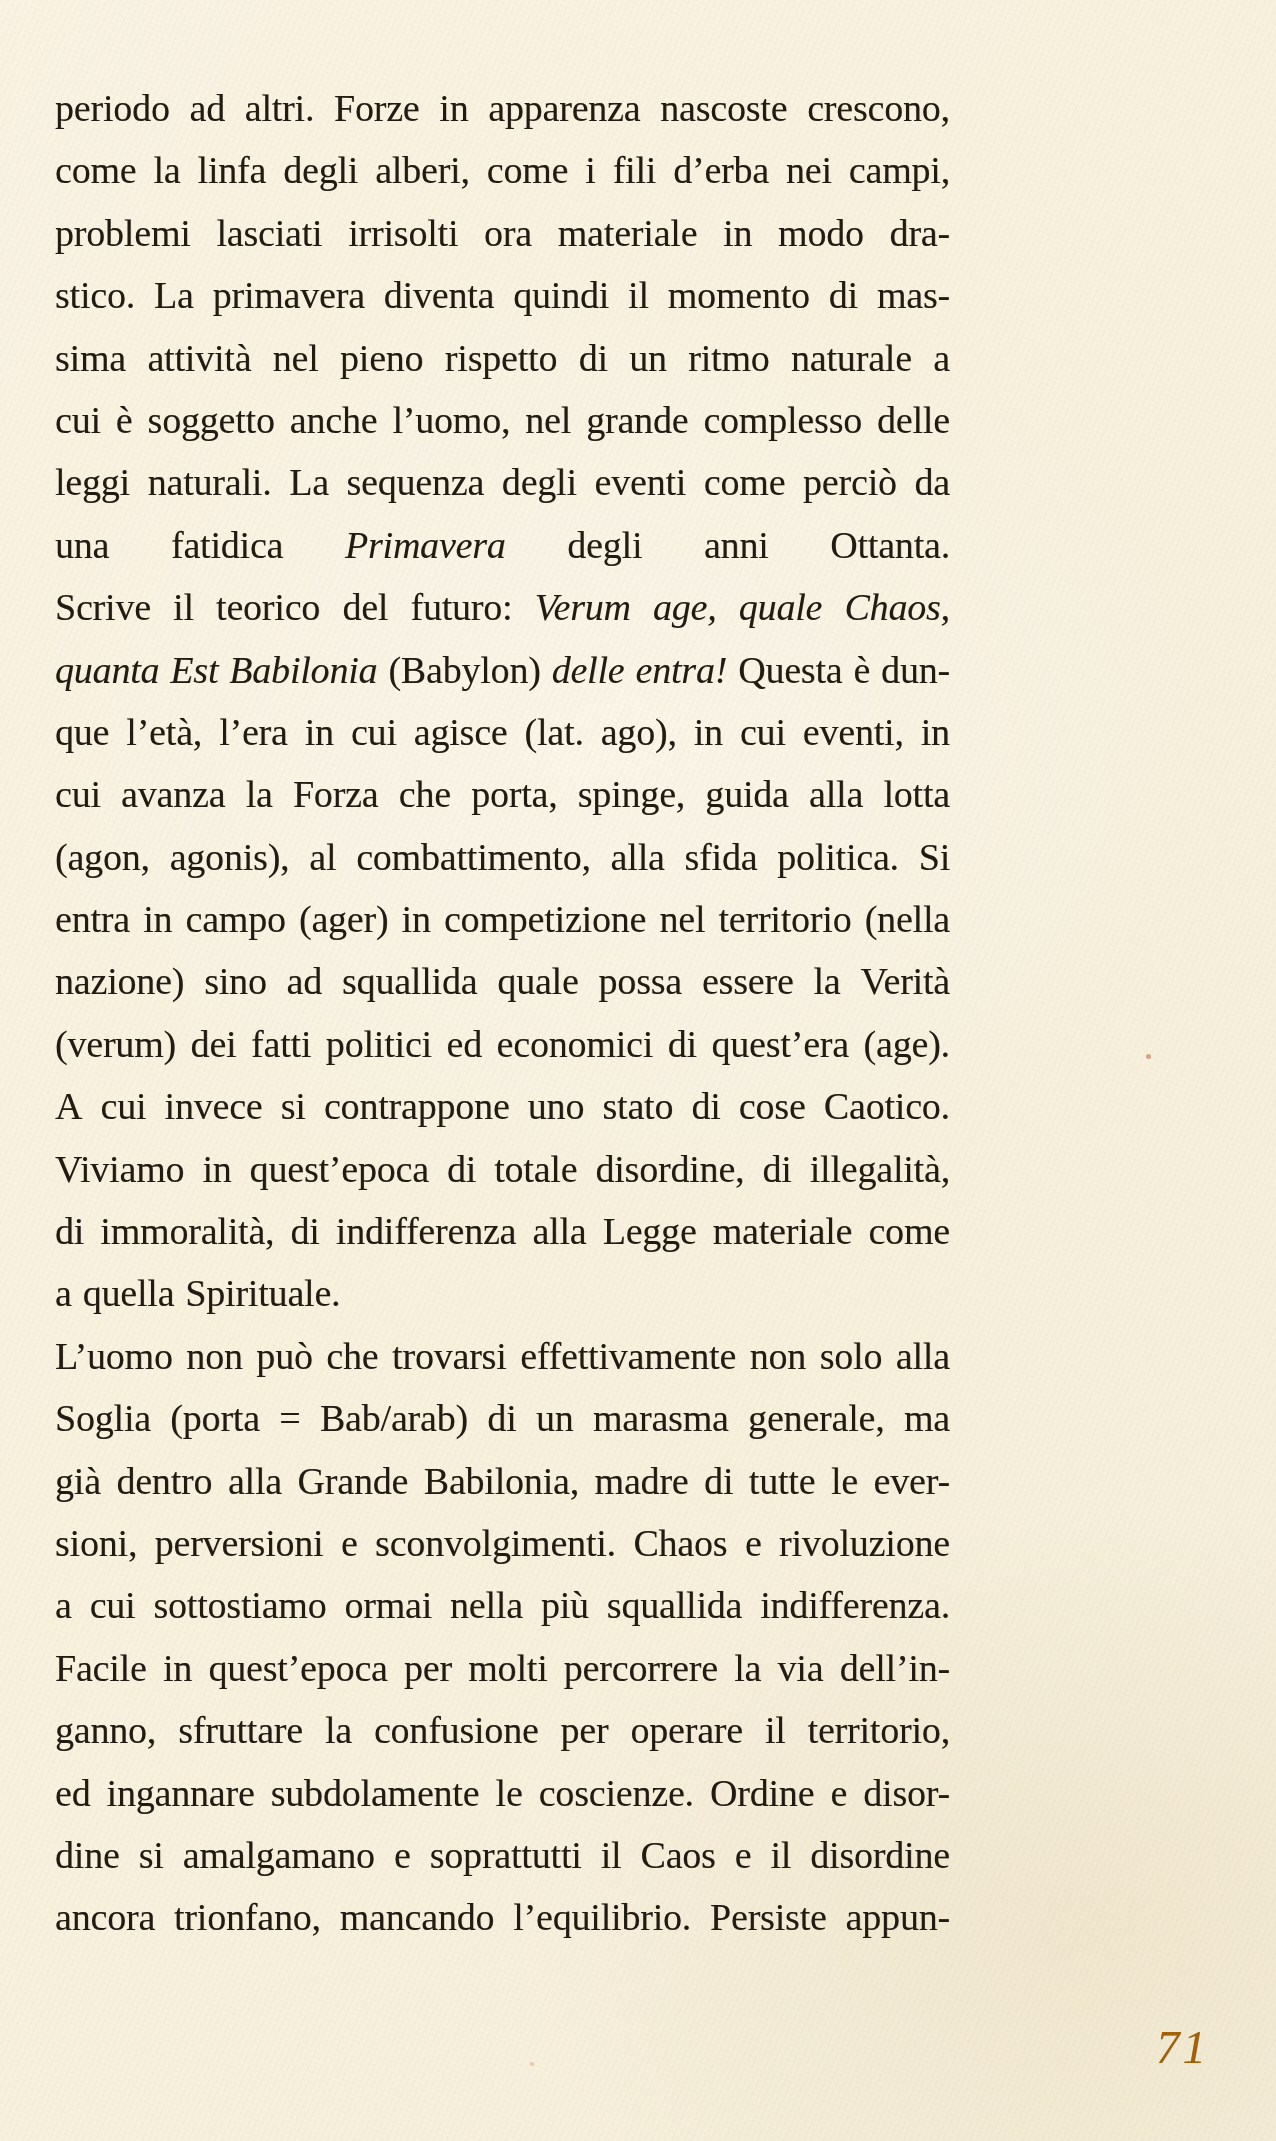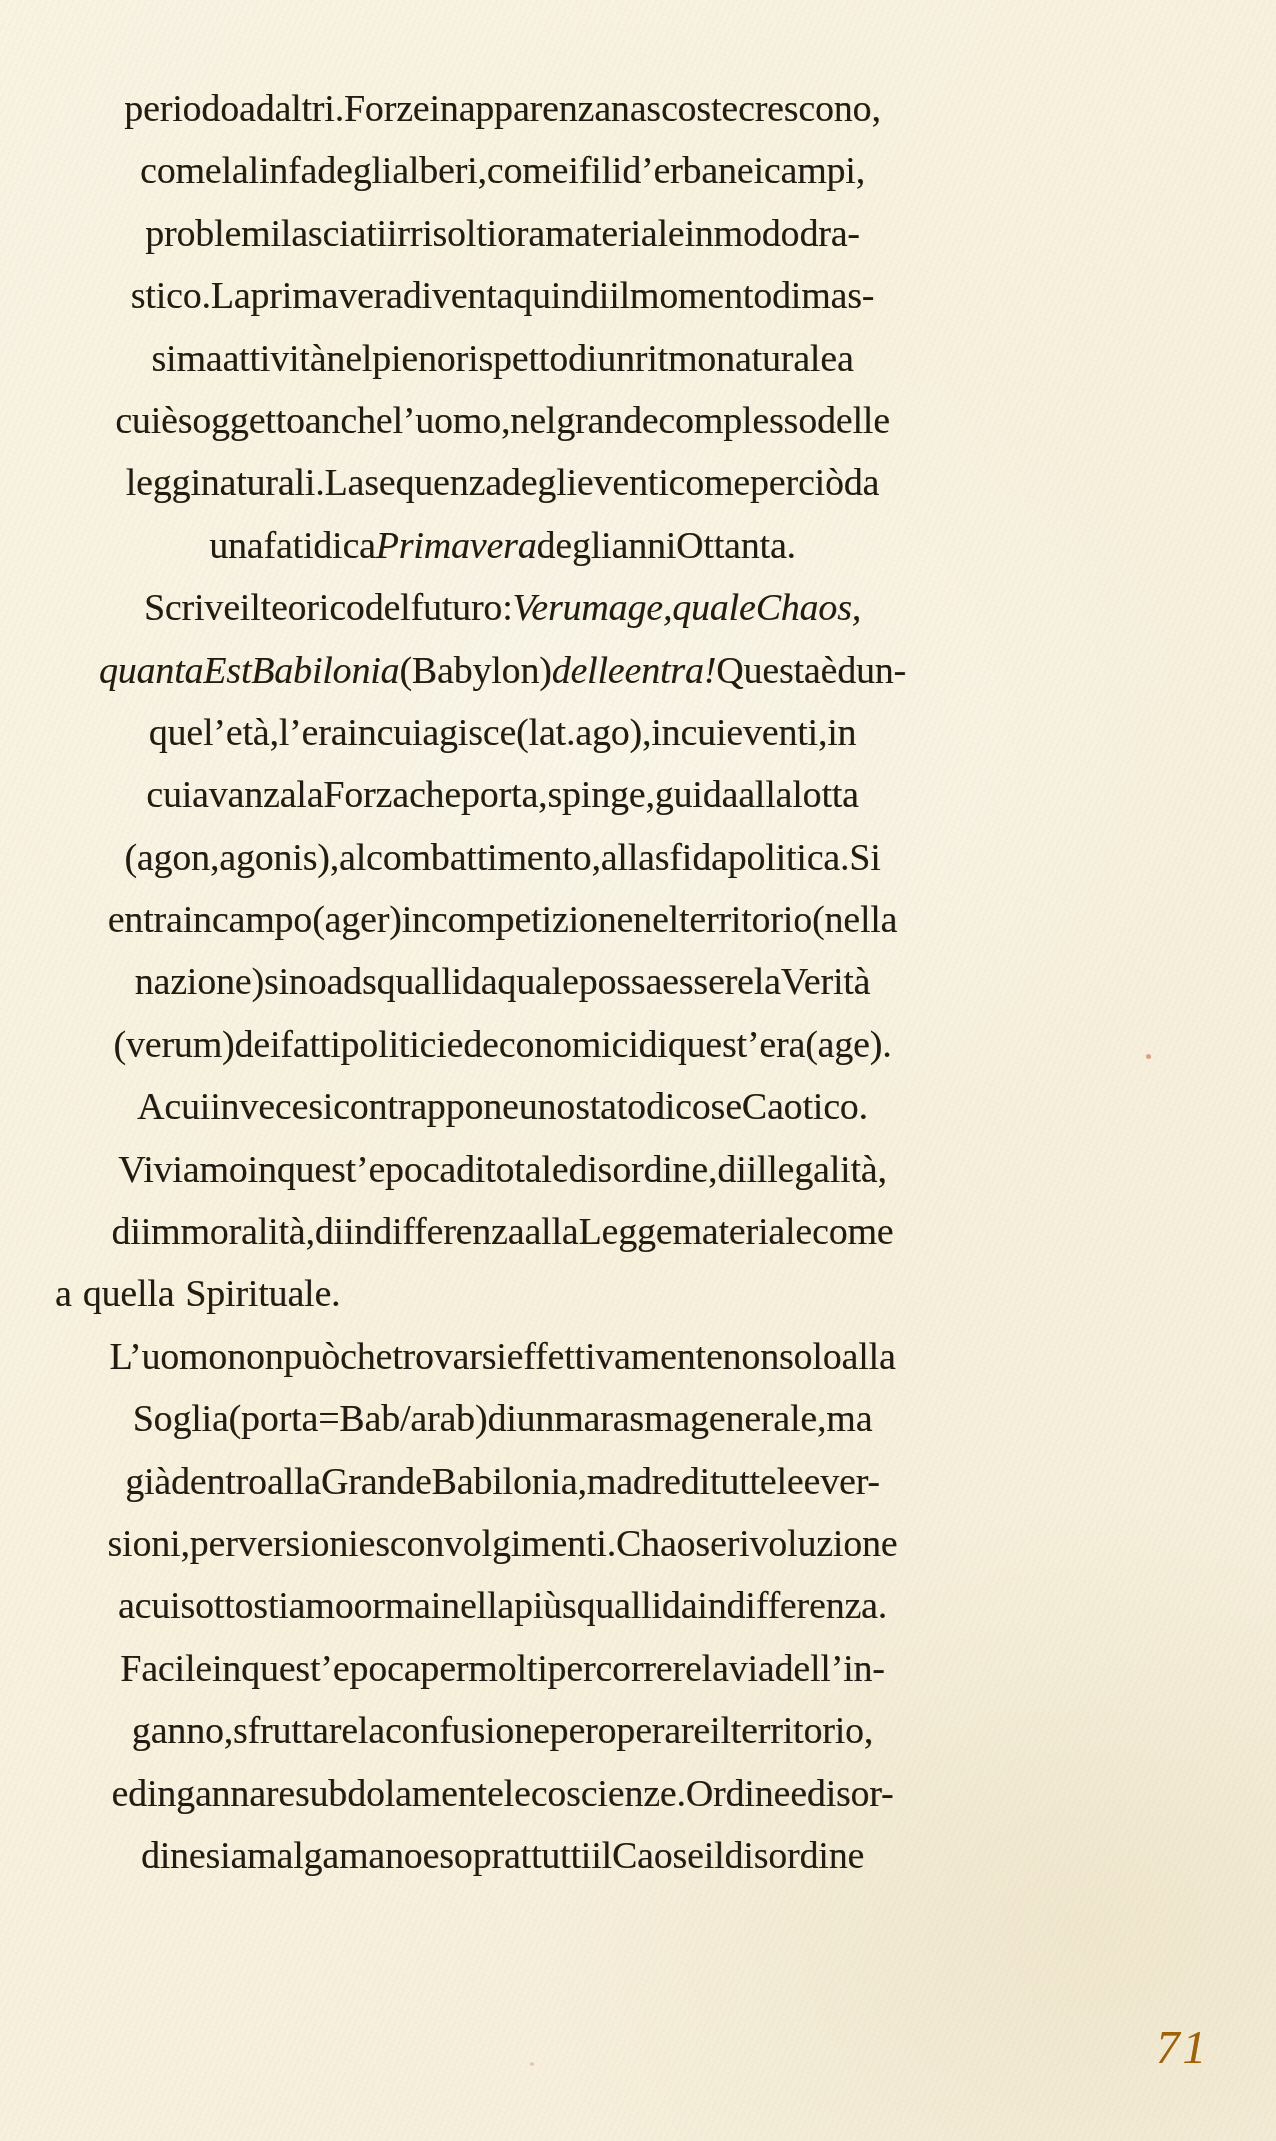--- a/index.html
+++ b/index.html
@@ -28,21 +28,21 @@
   .speck.s3 { left: 310px; top: 1492px; width: 3px; height: 3px; background: rgba(180,150,100,0.4); }
 
   .text-block {
     position: absolute;
     left: 55px;
     top: 86px;
     width: 895px;
   }
   .line {
     display: flex;
-    justify-content: center;
+    justify-content: space-between;
     align-items: baseline;
     height: 62.4px;
     font-size: 38px;
     letter-spacing: -0.2px;
     white-space: nowrap;
     text-shadow: 0.3px 0.3px 0 rgba(25,20,10,0.38);
   }
   .line.last { justify-content: flex-start; }
   .line.last .word { margin-right: 11px; }
   .word { display: inline-block; }
@@ -371,15 +371,23 @@
       <span class="word">si</span>
       <span class="word">amalgamano</span>
       <span class="word">e</span>
       <span class="word">soprattutti</span>
       <span class="word">il</span>
       <span class="word">Caos</span>
       <span class="word">e</span>
       <span class="word">il</span>
       <span class="word">disordine</span>
     </div>
+    <div class="line">
+      <span class="word">ancora</span>
+      <span class="word">trionfano,</span>
+      <span class="word">mancando</span>
+      <span class="word">l’equilibrio.</span>
+      <span class="word">Persiste</span>
+      <span class="word">appun-</span>
+    </div>
   </main>
 
 <div class="page-number">71</div>
 
 </body></html>

